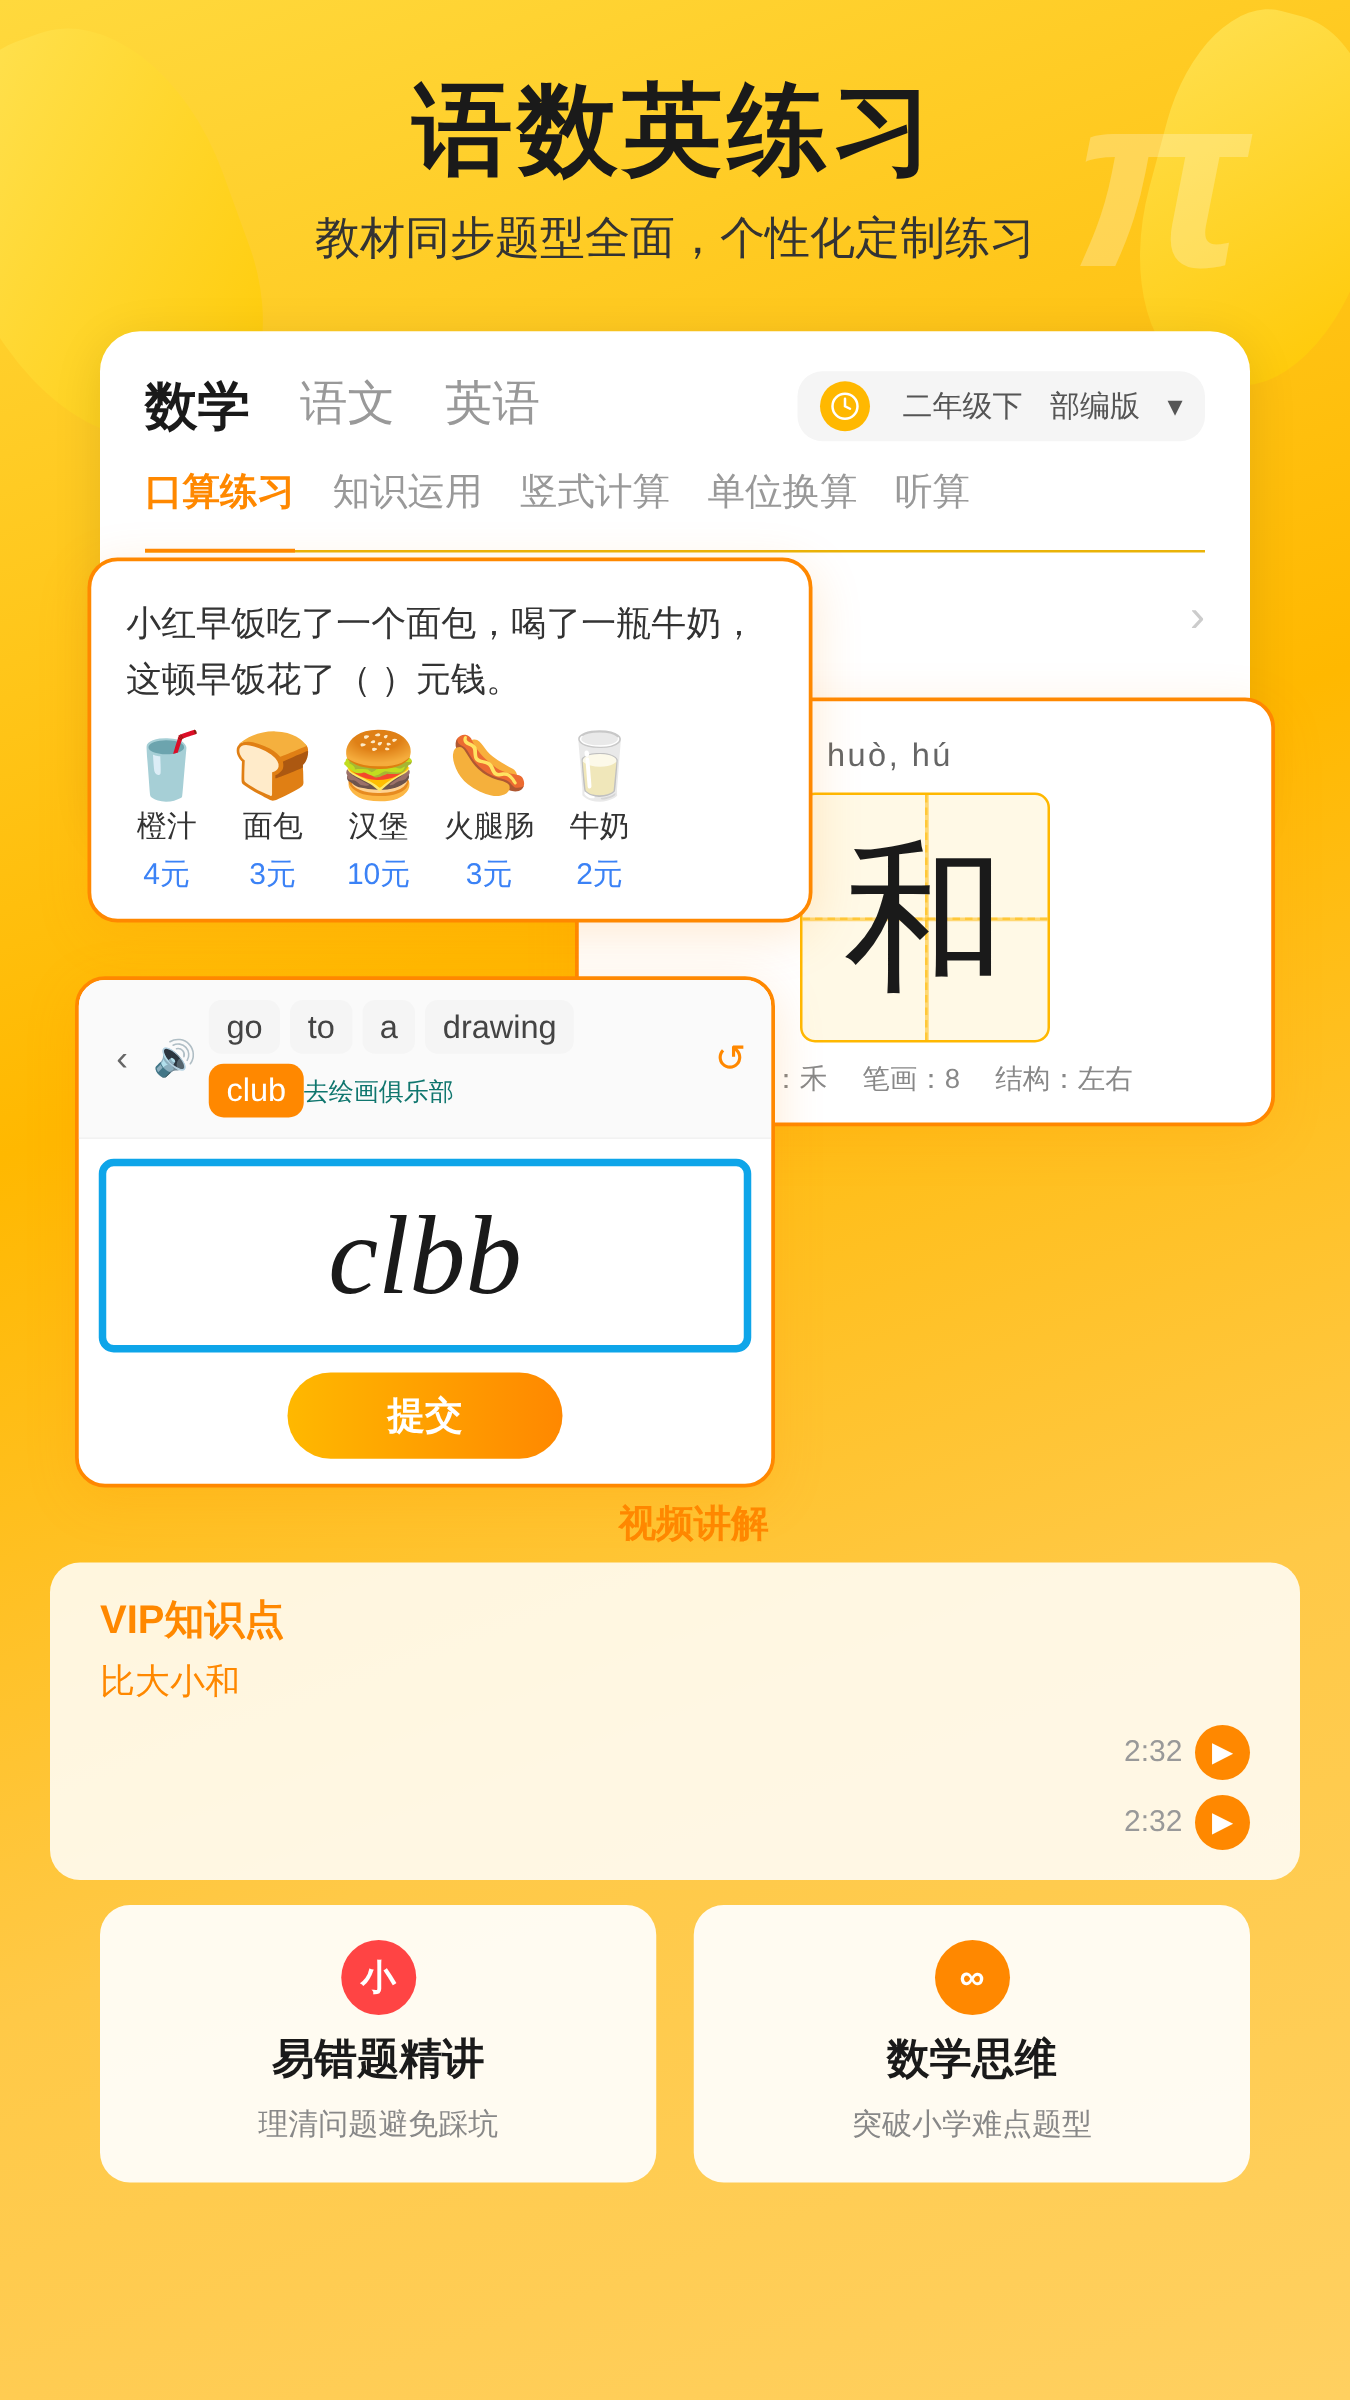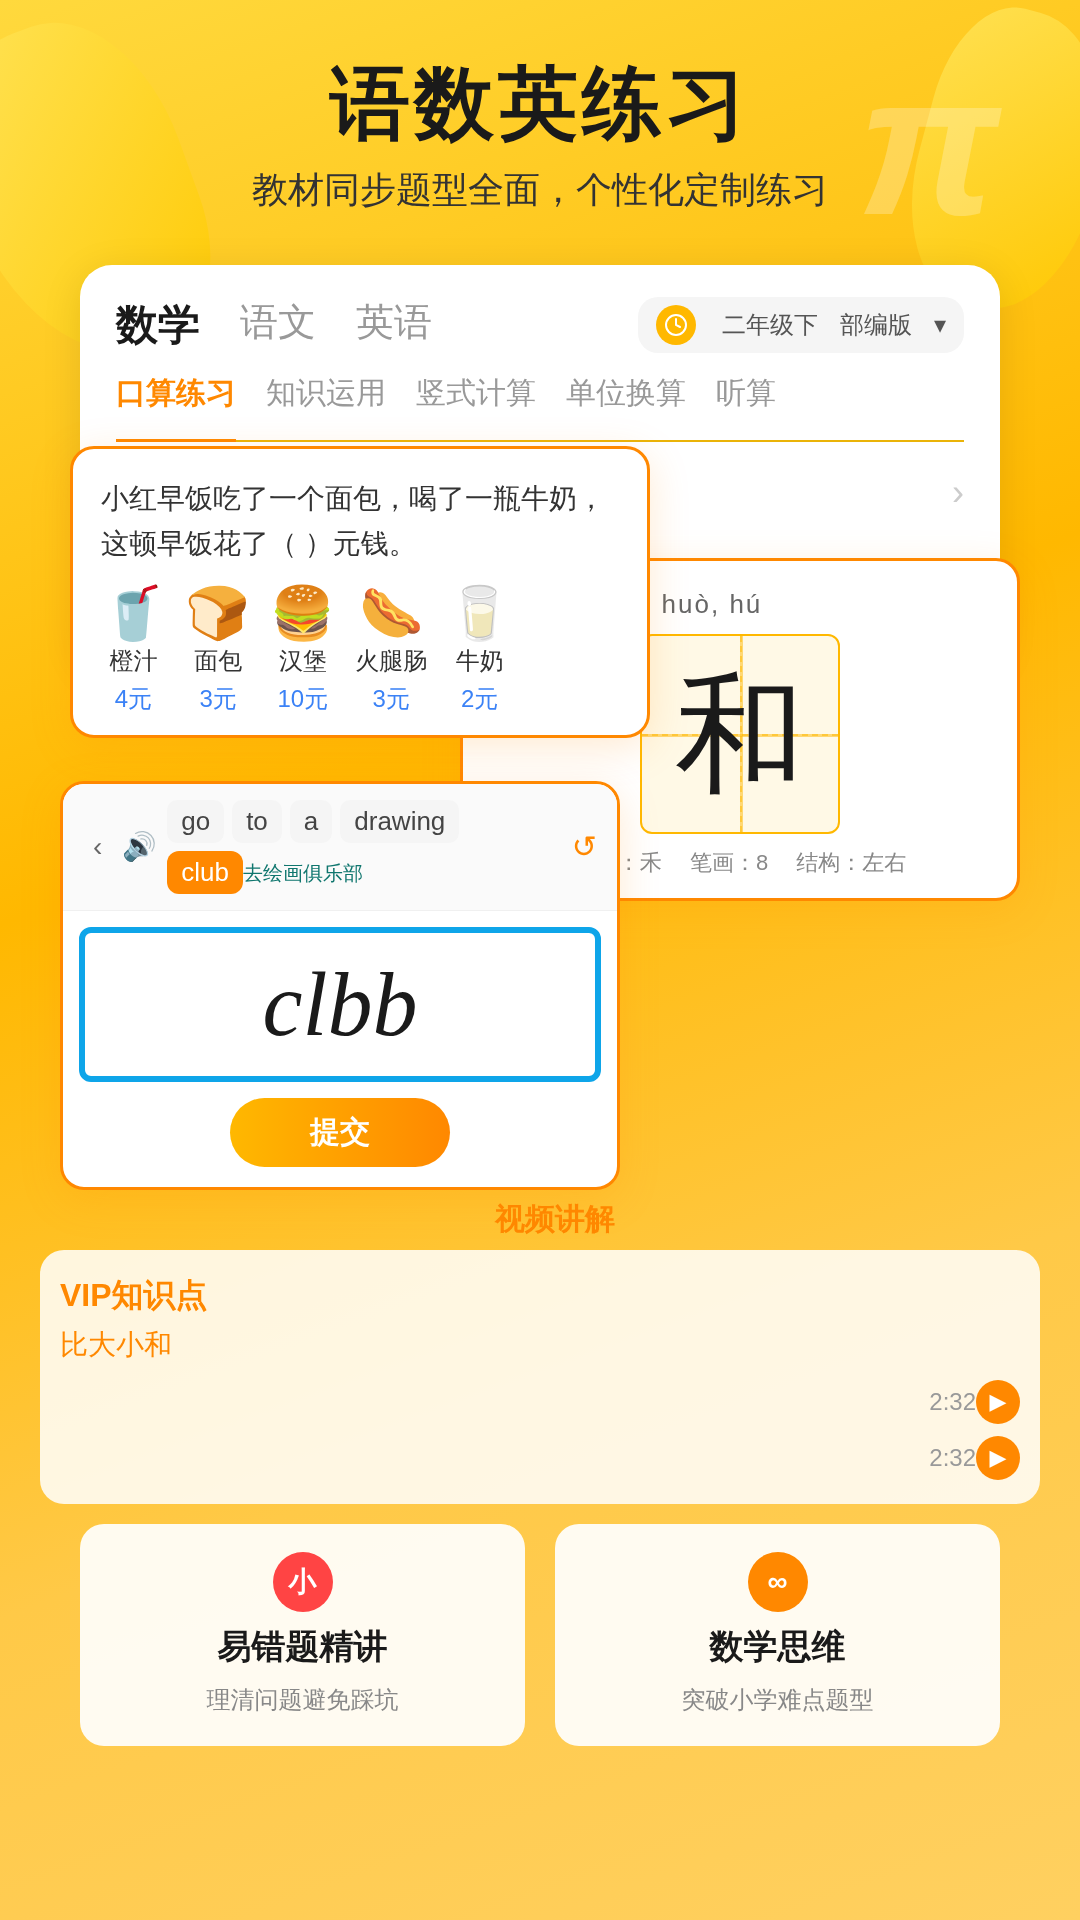--- a/index.html
+++ b/index.html
@@ -338,20 +338,21 @@
       color: #FF8800;
       margin-top: 8px;
     }
 
     
     .timestamp {
       font-size: 24px;
       color: #999;
       display: flex;
       align-items: center;
+      gap: 10px;
     }
     .play-btn {
       width: 44px; height: 44px;
       background: #FF8800;
       border-radius: 50%;
       display: flex; align-items: center; justify-content: center;
       color: #fff;
       font-size: 22px;
     }
 
@@ -533,21 +534,21 @@
       <span class="refresh-icon">↺</span>
     </div>
     <div class="english-card-body">
       <span class="english-answer">clbb</span>
     </div>
     <button class="submit-btn">提交</button>
   </div>
 
   <div class="video-label" style="margin-left: 30px; text-align: center; margin-top: 9px;">视频讲解</div>
 
-  <div style="position: relative; z-index: 15; background: rgba(255,255,255,0.85); border-radius: 24px; padding: 24px 20px; margin: 0 0 20px 0;">
+  <div style="position: relative; z-index: 15; background: rgba(255,255,255,0.85); border-radius: 24px; padding: 24px 40px; margin: 0 0 20px 0;">
     <div class="vip-label">VIP知识点</div>
     <div class="vip-sublabel">比大小和</div>
 
     <div style="display:flex; flex-direction:column; gap:12px; margin-top:16px; align-items:flex-end;">
       <div class="timestamp">
         <span>2:32</span>
         <div class="play-btn">▶</div>
       </div>
       <div class="timestamp">
         <span>2:32</span>

